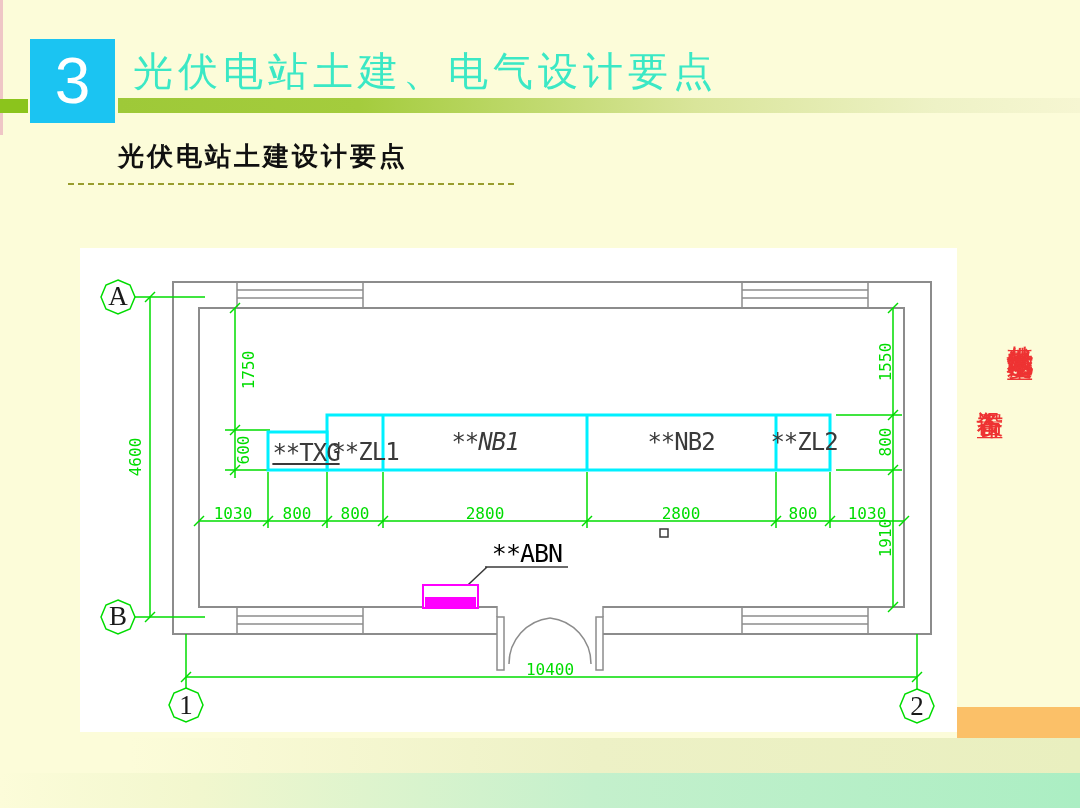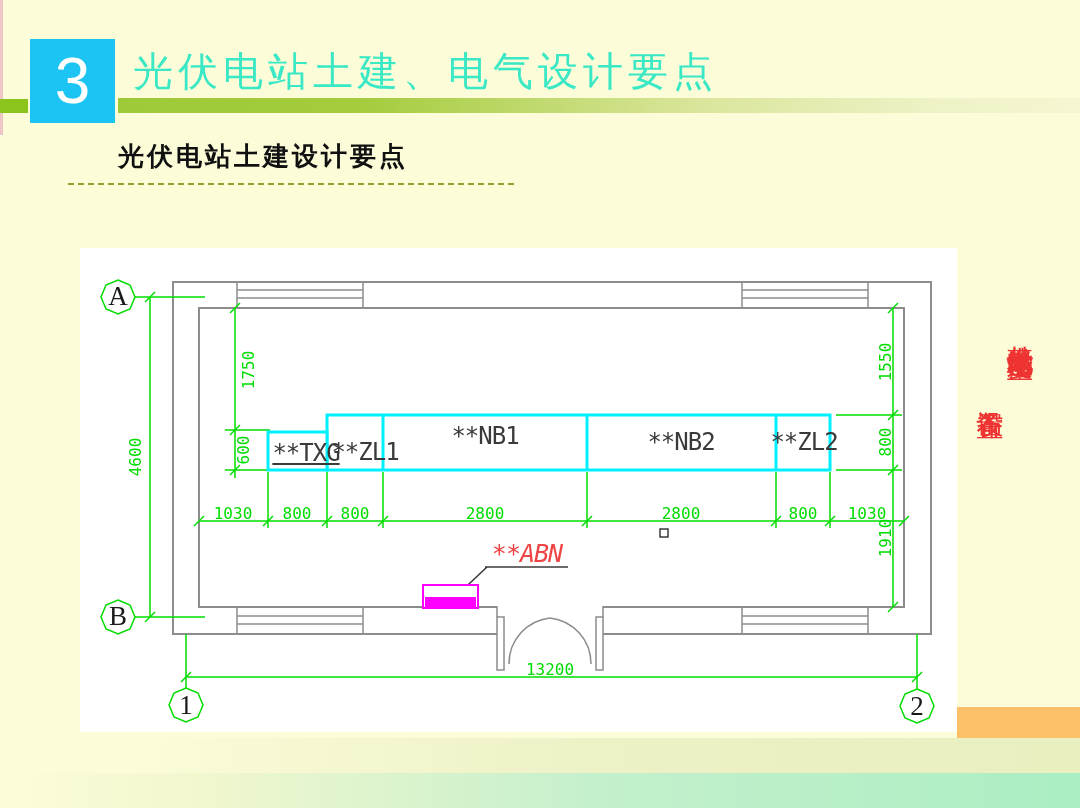--- a/index.html
+++ b/index.html
@@ -25,21 +25,21 @@
             letter-spacing:3px;font-family:"Liberation Serif",serif;}
   .dashed{left:68px;top:183px;width:446px;height:0;border-top:2px dashed #999D2E;}
   .bullet{left:86px;top:209px;font-size:25px;color:#F71818;font-family:"Liberation Serif",serif;}
   .bullet .arrow{font-size:22px;margin-right:12px;}
 
   
   .panel{left:80px;top:248px;width:877px;height:484px;background:#FFFFFF;}
   .panel svg{position:absolute;left:0;top:0;}
   .dim{color:#00DC00;font-size:16px;font-family:"DejaVu Sans Mono",monospace;position:absolute;}
   .eq{color:#3A3A3A;font-size:24px;font-family:"DejaVu Sans Mono",monospace;position:absolute;letter-spacing:-1px;}
-  .abn{color:#ef4444;font-size:25px;font-family:"DejaVu Sans Mono",monospace;position:absolute;letter-spacing:-1px;font-style:italic;}
+  .abn{color:#000000;font-size:25px;font-family:"DejaVu Sans Mono",monospace;position:absolute;letter-spacing:-1px;}
   .mk{color:#1A1A1A;font-size:27px;font-family:"Liberation Serif",serif;position:absolute;}
 
   
   .vcap{writing-mode:vertical-rl;color:#EE3333;font-size:27px;letter-spacing:1px;
         font-family:"Liberation Serif",serif;}
   .vcap1{left:1002px;top:324px;}
   .vcap2{left:972px;top:389px;}
 
   
   .orange-block{left:957px;top:707px;width:123px;height:31px;background:#FBC068;}
@@ -168,31 +168,31 @@
       <rect x="345" y="349" width="51" height="10" fill="#FF00FF" stroke="none"></rect>
     </svg>
 
     <div class="dim ctr" style="left:153px;top:265px;">1030</div>
     <div class="dim ctr" style="left:217px;top:265px;">800</div>
     <div class="dim ctr" style="left:275px;top:265px;">800</div>
     <div class="dim ctr" style="left:405px;top:265px;">2800</div>
     <div class="dim ctr" style="left:601px;top:265px;">2800</div>
     <div class="dim ctr" style="left:723px;top:265px;">800</div>
     <div class="dim ctr" style="left:787px;top:265px;">1030</div>
-    <div class="dim ctr" style="left:470px;top:421px;">13200</div>
+    <div class="dim ctr" style="left:470px;top:421px;">10400</div>
     <div class="dim rot" style="left:55px;top:209px;">4600</div>
     <div class="dim rot" style="left:168px;top:122px;">1750</div>
     <div class="dim rot" style="left:163px;top:202px;">600</div>
     <div class="dim rot" style="left:805px;top:114px;">1550</div>
     <div class="dim rot" style="left:805px;top:194px;">800</div>
     <div class="dim rot" style="left:805px;top:290px;">1910</div>
 
     <div class="eq ctr" style="left:226px;top:205px;text-decoration:underline;">**TXG</div>
     <div class="eq ctr" style="left:285px;top:204px;">**ZL1</div>
-    <div class="eq ctr" style="left:405px;top:188px;">**NB1</div>
+    <div class="eq ctr" style="left:405px;top:194px;font-style:italic;">**NB1</div>
     <div class="eq ctr" style="left:601px;top:194px;">**NB2</div>
     <div class="eq ctr" style="left:724px;top:194px;">**ZL2</div>
     <div class="abn ctr" style="left:447px;top:305px;">**ABN</div>
 
     <div class="mk ctr" style="left:38px;top:48px;">A</div>
     <div class="mk ctr" style="left:38px;top:368px;">B</div>
     <div class="mk ctr" style="left:106px;top:457px;">1</div>
     <div class="mk ctr" style="left:837px;top:458px;">2</div>
   </div>
 

